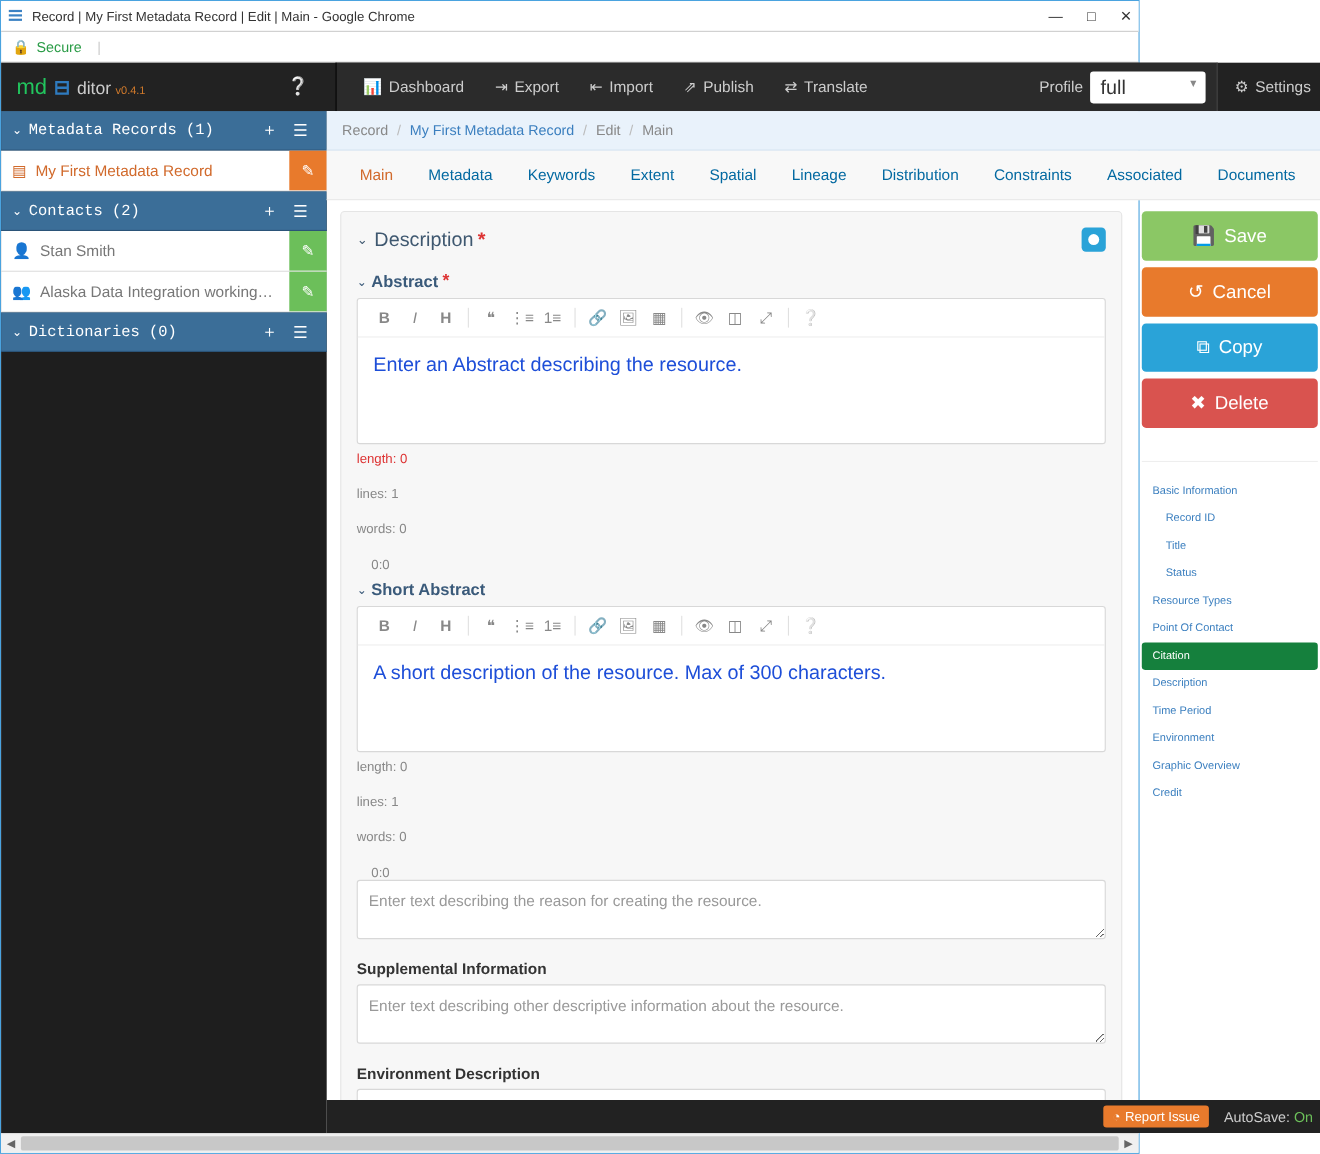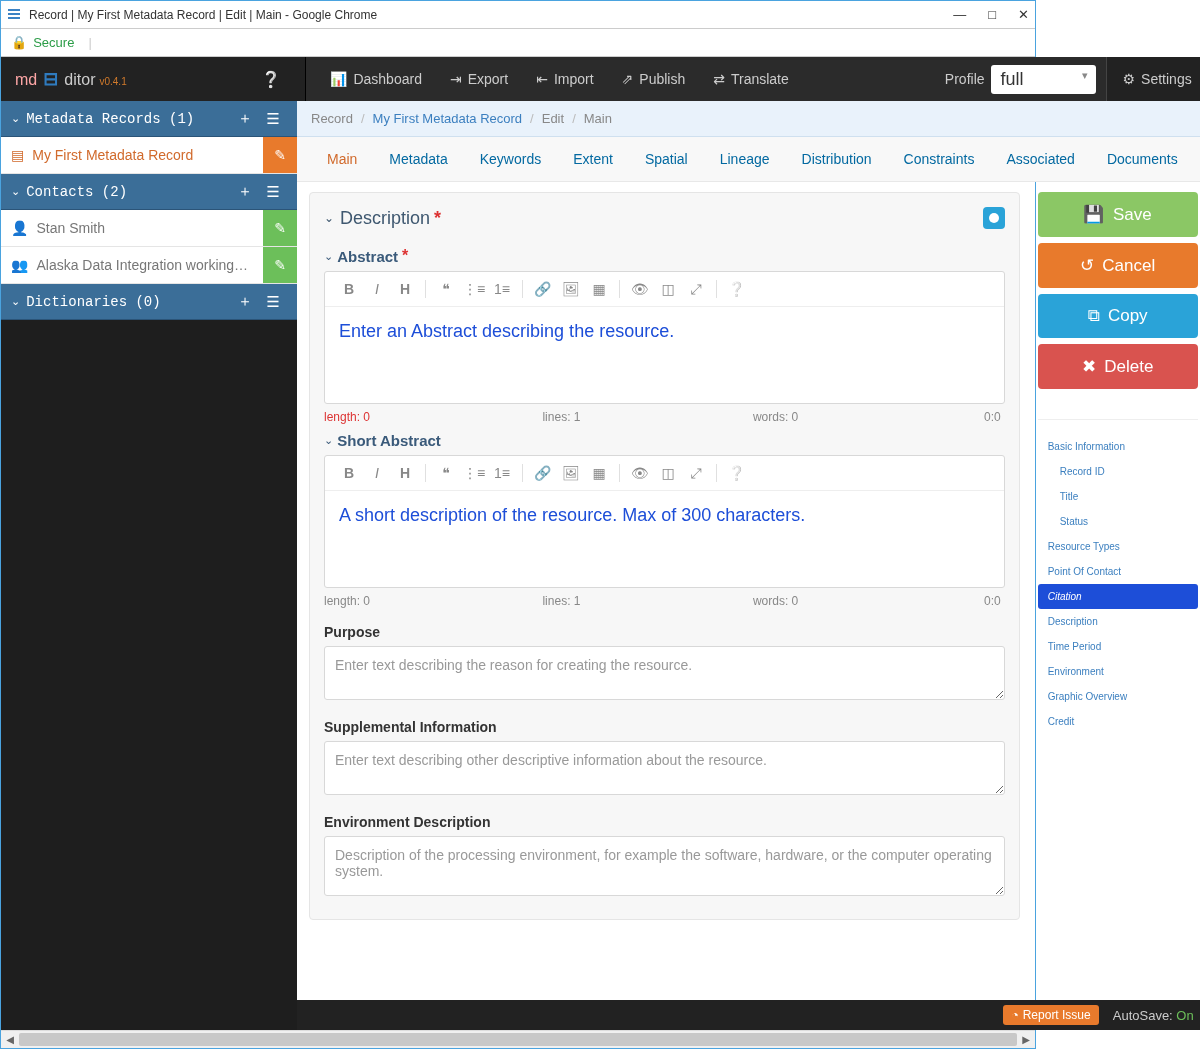--- a/index.html
+++ b/index.html
@@ -11,21 +11,21 @@
   .addrbar { height:28px; display:flex; align-items:center; padding:0 10px; font-size:13px; border-bottom:1px solid #ccc;}
   .addrbar .lock { color:#2b9c47; margin-right:6px; font-size:13px;}
   .addrbar .secure { color:#2b9c47; margin-right:8px;}
   .addrbar .sep { color:#ccc; margin:0 6px;}
   .addrbar .url { color:#555;}
   .addrbar .url .host { color:#222;}
   .app { flex:1; display:flex; min-height:0;}
   .app-inner { flex:1; display:flex; flex-direction:column; min-height:0;}
   .topbar { height:44px; background:#222; color:#ddd; display:flex; align-items:center; padding:0 0 0 14px; font-size:14px;}
   .brand { display:flex; align-items:baseline; gap:4px;}
-  .brand .md { color:#fca5a5; font-size:16px;}
+  .brand .md { color:#22c55e; font-size:20px;}
   .brand .ed { color:#ccc; font-size:16px;}
   .brand .glyph { color:#2f7bbf; font-weight:bold; font-size:18px; margin:0 2px;}
   .brand .ver { color:#d17a2b; font-size:10px; vertical-align:super;}
   .topbar .help { margin-left:auto; margin-right:14px; color:#888; font-size:16px; width:24px; text-align:center;}
   .topnav { flex:1; display:flex; align-items:center; margin-left:8px;}
   .topnav-inner { display:flex; align-items:center; height:44px; background:#2b2b2b; border-left:1px solid #000; border-right:1px solid #444; flex:1; padding:0 10px;}
   .topnav .navbtn { color:#ccc; padding:0 14px; display:flex; align-items:center; gap:6px; font-size:14px; height:44px;}
   .topnav .spacer { flex:1;}
   .profile-sel { background:#fff; color:#333; border-radius:3px; padding:4px 28px 4px 10px; position:relative; font-size:18px; width:105px;}
   .profile-sel::after { content:"▾"; position:absolute; right:8px; top:4px; color:#888; font-size:11px;}
@@ -61,35 +61,35 @@
   .panel-hdr .dot { margin-left:auto; width:22px; height:22px; border-radius:4px; background:#2aa3d8; display:flex; align-items:center; justify-content:center;}
   .panel-hdr .dot::after { content:""; width:10px;height:10px;border-radius:50%; background:#fff;}
   .subhdr { color:#3a5a7a; font-size:15px; font-weight:600; display:flex; align-items:center; gap:4px; margin:8px 0 6px 0;}
   .subhdr .chev{font-size:11px; font-weight:normal;}
   .subhdr .req { color:#d33; font-size:16px;}
   .editor { border:1px solid #d8d8d8; border-radius:3px; background:#fff;}
   .toolbar { display:flex; align-items:center; gap:0; padding:8px 10px; border-bottom:1px solid #eee; color:#888; font-size:14px;}
   .toolbar .tb { width:28px; text-align:center;}
   .toolbar .div { width:1px; height:18px; background:#e0e0e0; margin:0 6px;}
   .editor .area { min-height:96px; padding:14px; color:#1d4ed8; font-size:18px;}
-  .stats { display:flex; gap:18px; justify-content:space-between; font-size:12px; color:#888; padding:6px 4px 0 0;}
+  .stats { display:flex; gap:18px; justify-content:space-between; font-size:12px; color:#888; padding:6px 4px 0 0;flex-direction:column;}
   .stats .len { color:#d33;}
   .fieldlabel { font-weight:bold; font-size:14px; color:#333; margin:16px 0 6px 0;}
   textarea.plain { width:100%; border:1px solid #d8d8d8; border-radius:3px; padding:10px; font-size:14px; color:#333; resize:vertical; min-height:48px; font-family:inherit;}
   textarea.plain::placeholder{color:#999;}
   .rightcol { width:176px; padding:10px 10px 10px 6px; display:flex; flex-direction:column; gap:6px;}
   .actbtn { border-radius:4px; color:#fff; text-align:center; padding:12px 0; font-size:17px; display:flex; align-items:center; justify-content:center; gap:8px;}
   .actbtn.save { background:#8bc765;}
   .actbtn.cancel { background:#e87a2c;}
   .actbtn.copy { background:#2aa3d8;}
   .actbtn.delete { background:#d9534f;}
   .rightnav { margin-top:24px; border-top:1px solid #eee; padding-top:14px; font-size:10px;}
   .rightnav .rn { padding:7px 10px; color:#3b7fbf; border-radius:3px;}
   .rightnav .rn.sub { padding-left:22px;}
-  .rightnav .rn.active { background:#1d4ed8; color:#fff;font-style:italic;}
+  .rightnav .rn.active { background:#15803d; color:#fff;}
   .footer { height:30px; background:#222; color:#ccc; display:flex; align-items:center; padding:0 14px; font-size:13px; gap:14px;}
   .footer .spacer{flex:1;}
   .footer .report { background:#e87a2c; color:#fff; border-radius:3px; padding:3px 8px; font-size:12px; display:flex; align-items:center; gap:4px;}
   .footer .auto .on{ color:#6cbf5a;}
   .hscroll { height:18px; background:#f0f0f0; border-top:1px solid #dcdcdc; display:flex;}
   .hscroll .lf,.hscroll .rt{width:18px;display:flex;align-items:center;justify-content:center;color:#666;font-size:10px;}
   .hscroll .track{flex:1; position:relative;}
   .hscroll .thumb{position:absolute; top:2px; bottom:2px; left:0; right:0; background:#c8c8c8; border-radius:2px;}
   svg{display:block;}
 </style>
@@ -303,21 +303,20 @@
                   </div>
                   <div class="area">A short description of the resource. Max of 300 characters.</div>
                 </div>
                 <div class="stats">
                   <span>length: 0</span>
                   <span>lines: 1</span>
                   <span>words: 0</span>
                   <span style="width:30px;text-align:right;">0:0</span>
                 </div>
 
-                <div class="fieldlabel">Purpose</div>
                 <textarea class="plain" placeholder="Enter text describing the reason for creating the resource." style=""></textarea>
 
                 <div class="fieldlabel">Supplemental Information</div>
                 <textarea class="plain" placeholder="Enter text describing other descriptive information about the resource." style=""></textarea>
 
                 <div class="fieldlabel">Environment Description</div>
                 <textarea class="plain" style="min-height: 60px;" placeholder="Description of the processing environment, for example the software, hardware, or the computer operating system."></textarea>
               </div>
             </div>
 

